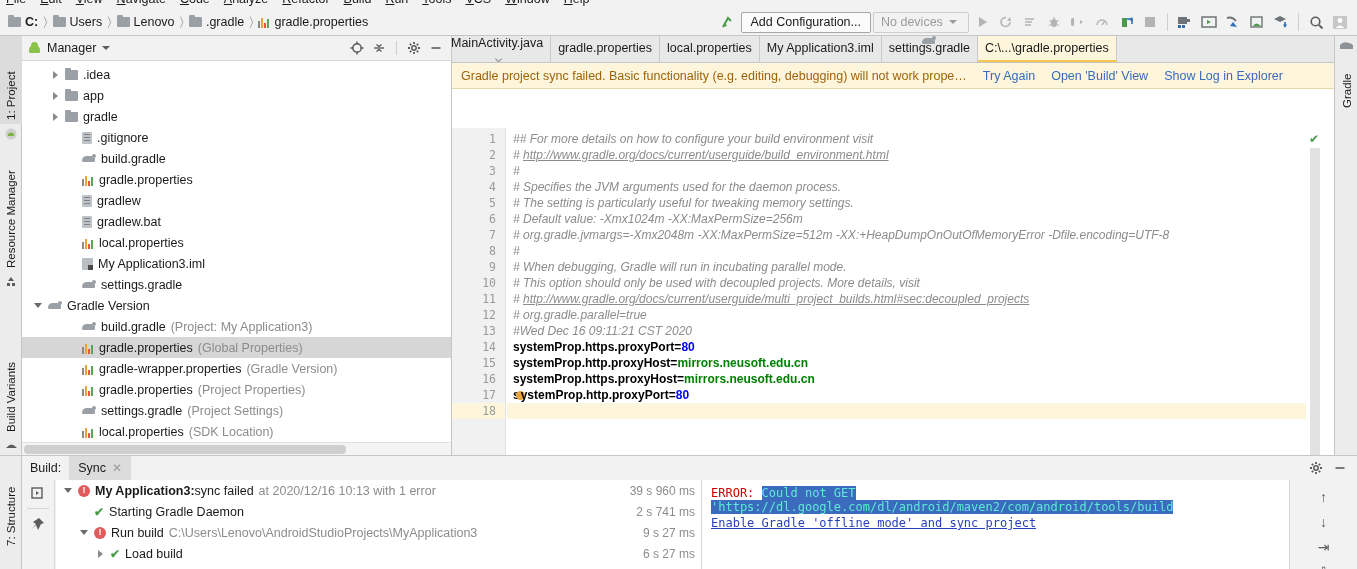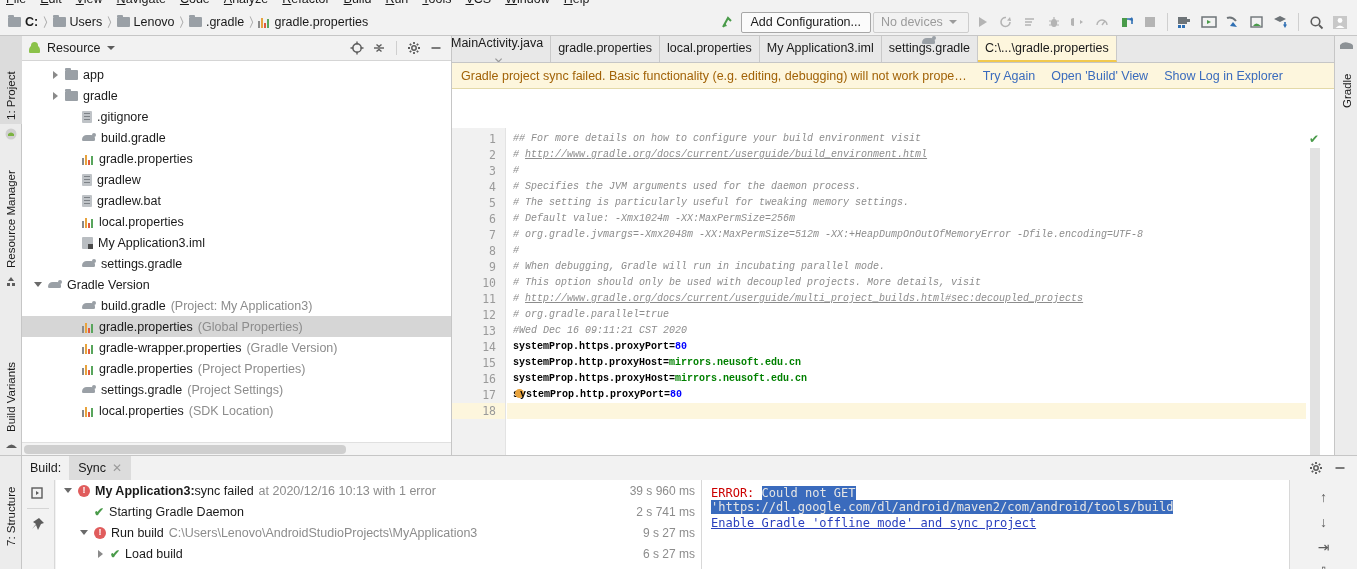--- a/index.html
+++ b/index.html
@@ -133,21 +133,21 @@
   .gutter {
     position: absolute; top:0; left:0; width: 54px; height: 100%;
     background: #f1f1f1; border-right: 1px solid #e3e3e3;
     font-family: "DejaVu Sans Mono", monospace; font-size: 11.5px; color: #9a9a9a;
     text-align: right; padding-top: 3px;
   }
   .gutter .ln { height: 16px; line-height: 16px; padding-right: 9px; }
   .gutter .ln.cur { background: #fdf6dd; }
   .code {
     position: absolute; top: 0; left: 55px; right: 28px; height: 100%;
-    font-family: Liberation Mono, monospace; font-size: 10px;
+    font-family: Liberation Sans, sans-serif; font-size: 12px;
     padding-top: 3px; overflow: hidden; white-space: nowrap;
   }
   .code .cl { height: 16px; line-height: 16px; padding-left: 6px; }
   .code .cl.cur { background: #fdf6dd; }
   .cmt { color: #8c8c8c; font-style: italic; }
   .lnk { color: #8c8c8c; font-style: italic; text-decoration: underline; }
   .key { color: #000000; font-weight: bold; }
   .val { color: #008000; font-weight: bold; }
   .num { color: #0000ff; font-weight: bold; }
   .hint-dot { display:inline-block; width:9px;height:9px;border-radius:50%;background:#e8a33d; vertical-align:-1px; margin:0 -4px; }
@@ -185,21 +185,21 @@
   .brow .bar .d { width:0;height:0;border-left:4px solid transparent;border-right:4px solid transparent;border-top:5px solid #6a6a6a; }
   .err-ico { width:12px;height:12px;border-radius:50%;background:#e05c5c;color:#fff;font-size:9px;font-weight:bold;display:flex;align-items:center;justify-content:center;line-height:1;}
   .ok-ico { color:#4a9b4a; font-size:12px; font-weight:bold; }
   .btxt { margin-left:5px; }
   .bdim { color:#8c8c8c; margin-left:5px; }
   .bbold { font-weight:bold; }
   .btime { margin-left:auto; color:#8c8c8c; font-size:12px; }
 
   .bp-detail { position:absolute; left:701px; top:24px; right:68px; bottom:0; background:#ffffff; border-left:1px solid #d8d8d8; padding:6px 0 0 9px; font-family:"DejaVu Sans Mono", monospace; font-size:12px; overflow:hidden;}
   .bp-detail .errlabel { color:#cc0000; }
-  .bp-detail .sel { background:#3a6bbd; color:#e5e5e5; }
+  .bp-detail .sel { background:#3a6bbd; color:#5eead4; }
   .bp-detail .elink { color:#2a3fbd; text-decoration: underline; display:block; margin-top:2px;}
   .bp-rail { position:absolute; right:0; top:24px; width:68px; bottom:0; background:#f2f2f2; border-left:1px solid #d8d8d8; display:flex; flex-direction:column; align-items:center; gap:9px; padding-top:9px;}
   .bp-rail .ri { font-size:14px; color:#5c5c5c; }
 
   svg { display:block; }
 </style>
 </head>
 <body>
 
 <div class="app">
@@ -390,21 +390,21 @@
     <div class="vicon" style="top:404px;">
       <svg width="13" height="10" viewBox="0 0 13 10">
           <path d="M1 8 q5.5-7 11 0z" fill="#5c5c5c"></path>
         </svg>
     </div>
   </div>
 
   <div class="projpanel">
     <div class="proj-head">
       <span class="droid-ico"></span>
-      <span class="proj-title">Resource</span>
+      <span class="proj-title">Manager</span>
       <span class="caret-dn" style="border-top-color:#5c5c5c;"></span>
       <span class="proj-head-right">
         <span class="hbtn">
           <svg width="14" height="14" viewBox="0 0 14 14">
               <circle cx="7" cy="7" r="4.2" stroke="#5c5c5c" stroke-width="1.4" fill="none"></circle>
               <path d="M7 0.5v3M7 10.5v3M0.5 7h3M10.5 7h3" stroke="#5c5c5c" stroke-width="1.4"></path>
             </svg>
         </span>
         <span class="hbtn">
           <svg width="14" height="14" viewBox="0 0 14 14">
@@ -423,20 +423,28 @@
             </svg>
         </span>
         <span class="hbtn">
           <svg width="14" height="14" viewBox="0 0 14 14">
               <path d="M2.5 7h9" stroke="#5c5c5c" stroke-width="1.6"></path>
             </svg>
         </span>
       </span>
     </div>
     <div class="tree" id="project-tree">
+        <div class="trow">
+          <span style="width: 27px; flex: 0 0 auto;"></span>
+          <span class="tarrow">
+            <span class="a"></span>
+          </span>
+          <span class="ico folder-ico" style="margin-left: 4px;"></span>
+          <span class="tlabel">.idea</span>
+        </div>
         <div class="trow">
           <span style="width: 27px; flex: 0 0 auto;"></span>
           <span class="tarrow">
             <span class="a"></span>
           </span>
           <span class="ico folder-ico" style="margin-left: 4px;"></span>
           <span class="tlabel">app</span>
         </div>
         <div class="trow">
           <span style="width: 27px; flex: 0 0 auto;"></span>

